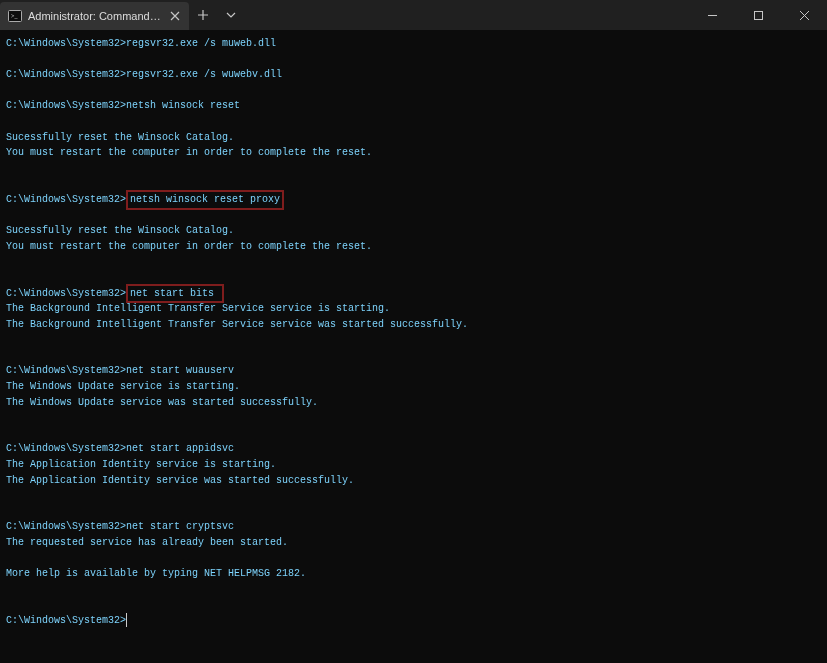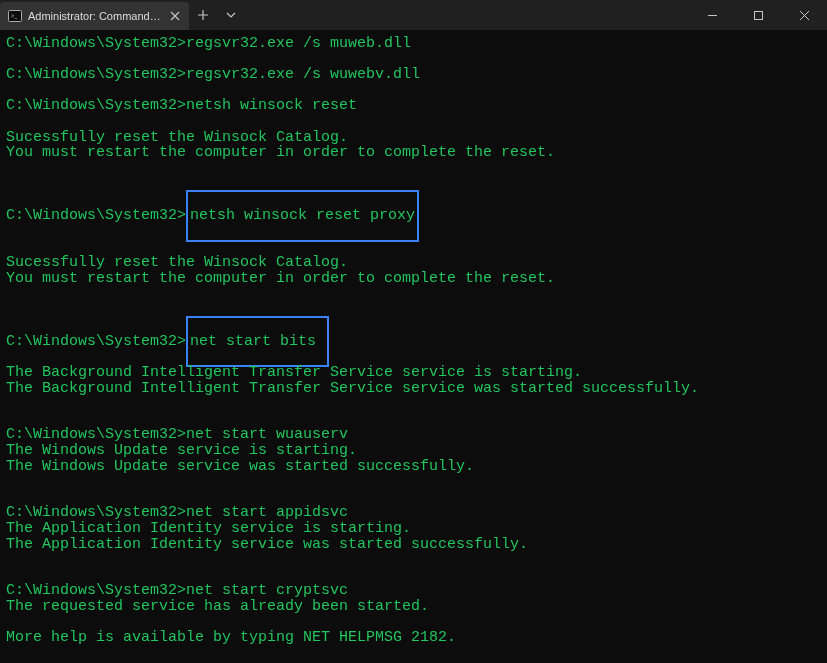--- a/index.html
+++ b/index.html
@@ -81,35 +81,35 @@
     align-items: center;
     justify-content: center;
     color: #c6c6c6;
     cursor: pointer;
   }
 
   
   .terminal {
     flex: 1;
     background: #0c0c0c;
-    color: #22c55e;
+    color: #7dd3fc;
     padding: 6px 6px 6px 6px;
-    font-size: 15px;
+    font-size: 10px;
     line-height: 15.6px;
     white-space: pre;
     overflow: hidden;
     position: relative;
   }
   .line {
     white-space: pre-wrap;
     word-break: break-all;
   }
   .hl {
-    border: 2px solid #3b82f6;
-    padding: 16px 2px;
+    border: 2px solid #7f1d1d;
+    padding: 0 2px;
     margin: -2px 0;
     display: inline-block;
   }
   .cursor {
     display:inline-block;
     width: 1px;
     height: 14px;
     background: #cccccc;
     margin-left: 0px;
     vertical-align: middle;

